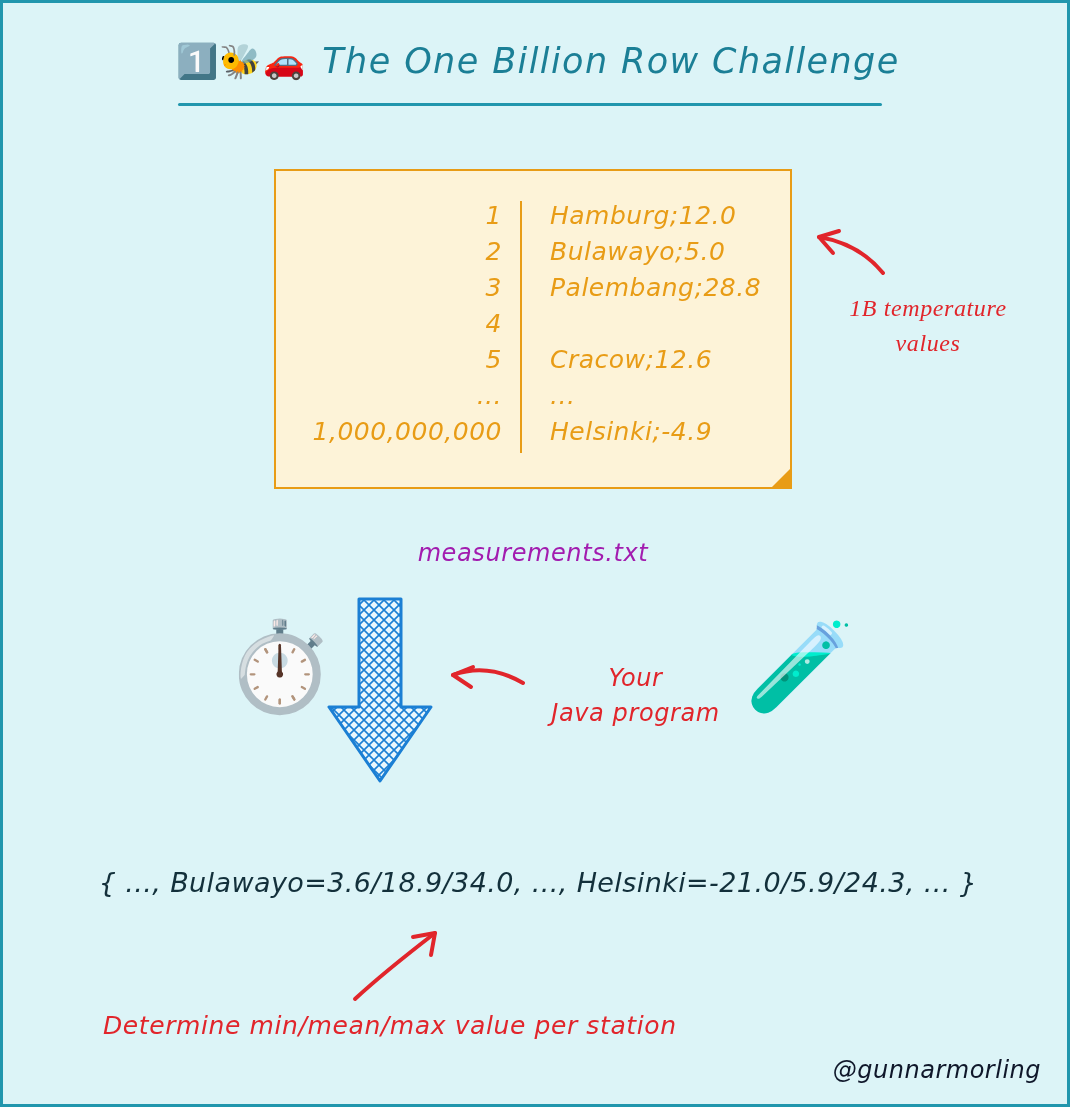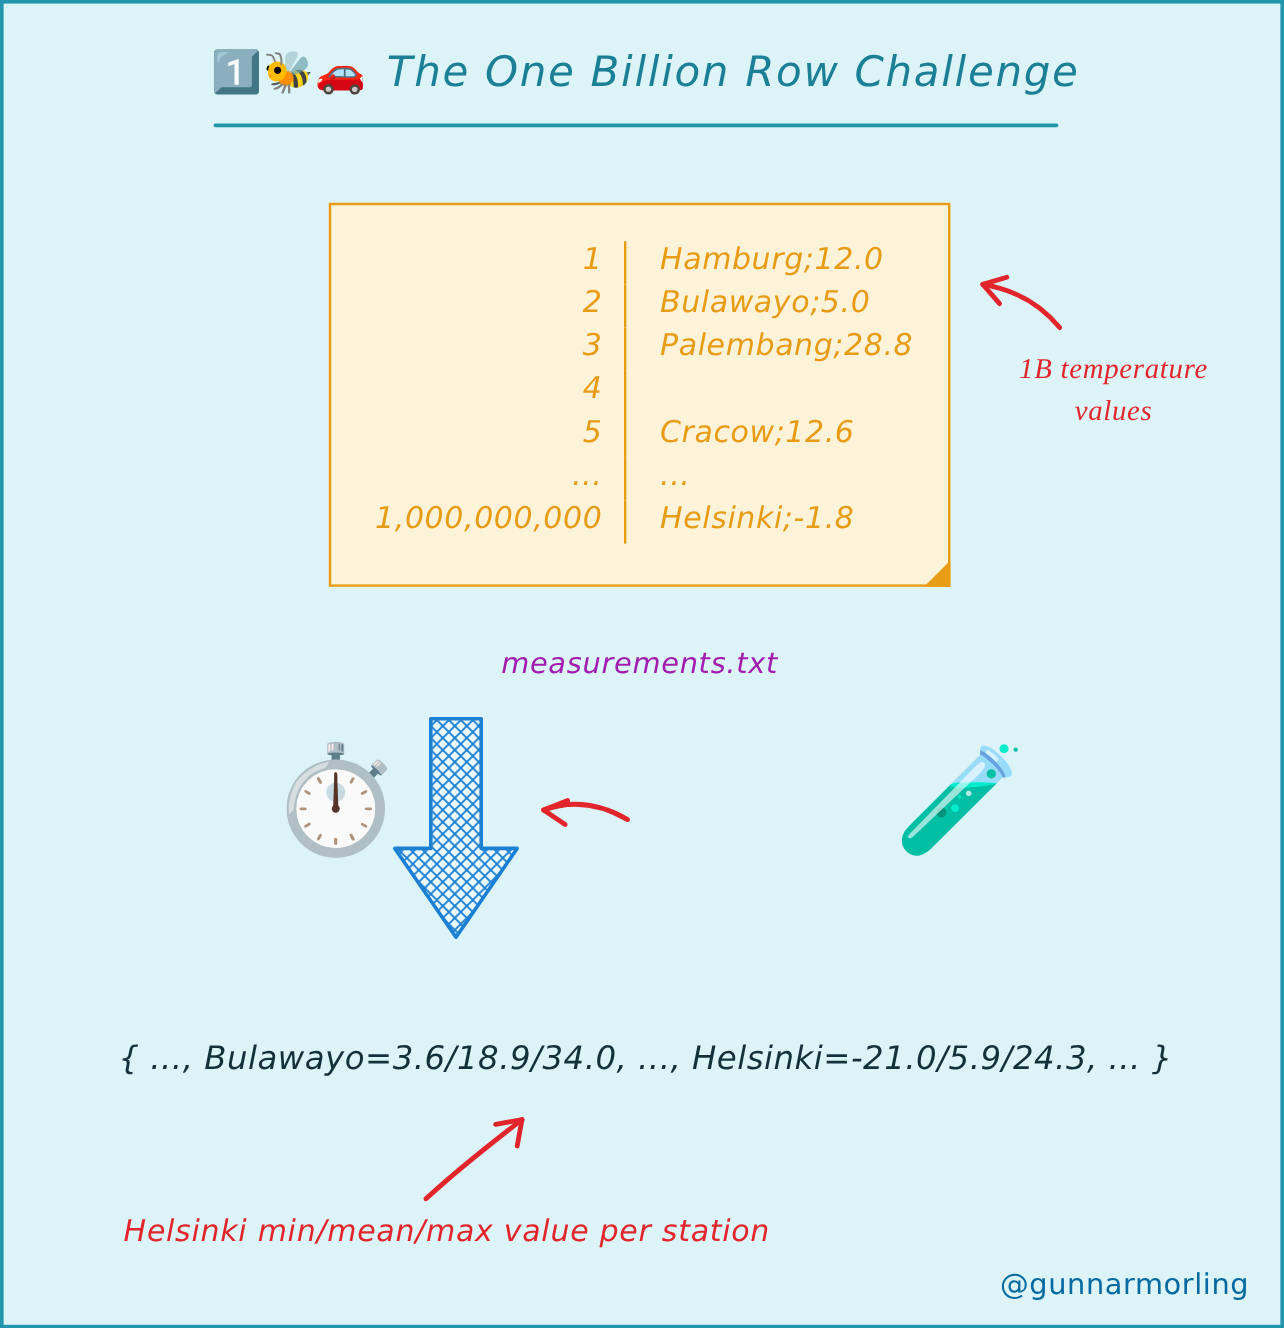--- a/index.html
+++ b/index.html
@@ -177,22 +177,23 @@
     color: #13303b;
     font-style: italic;
     letter-spacing: 0.4px;
   }
 
   
   .handle {
     position: absolute;
     right: 26px;
     bottom: 20px;
-    color: #0369a1;
+    color: #0f172a;
     font-size: 24px;
+    font-style: italic;
     letter-spacing: 0.5px;
   }
 </style>
 </head>
 <body>
 
 <div id="canvas">
 
   <div class="title-row">
     <span class="title-emoji">1️⃣🐝🚗</span>
@@ -227,31 +228,33 @@
         <span class="row-val">Cracow;12.6</span>
       </div>
       <div class="file-row">
         <span class="row-num">...</span>
         <span class="row-sep"></span>
         <span class="row-val">...</span>
       </div>
       <div class="file-row">
         <span class="row-num">1,000,000,000</span>
         <span class="row-sep"></span>
-        <span class="row-val">Helsinki;-1.8</span>
+        <span class="row-val">Helsinki;-4.9</span>
       </div>
     </div>
     <div class="dogear"></div>
   </div>
 
   <div class="file-label">measurements.txt</div>
 
   <div class="annot" id="annot-1b">1B temperature
 values</div>
-  <div class="annot" id="annot-determine">Helsinki min/mean/max value per station</div>
+  <div class="annot" id="annot-java">Your
+Java program</div>
+  <div class="annot" id="annot-determine">Determine min/mean/max value per station</div>
 
   <div class="stopwatch">⏱️</div>
   <div class="testtube">🧪</div>
 
   <svg class="big-arrow" viewBox="0 0 122 190">
     <defs>
       <pattern id="hatch" width="10" height="10" patternUnits="userSpaceOnUse">
         <rect width="10" height="10" fill="#eaf7fd"></rect>
         <path d="M0,0 L10,10 M10,0 L0,10" stroke="#1b7fd4" stroke-width="1.6"></path>
       </pattern>

